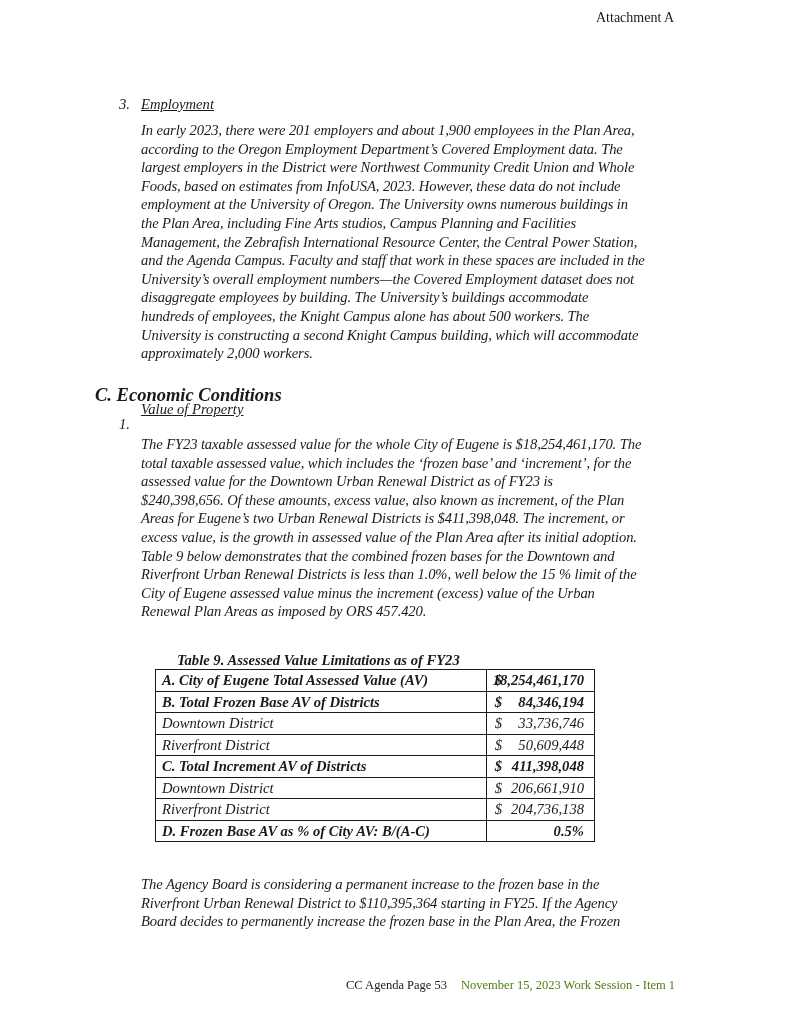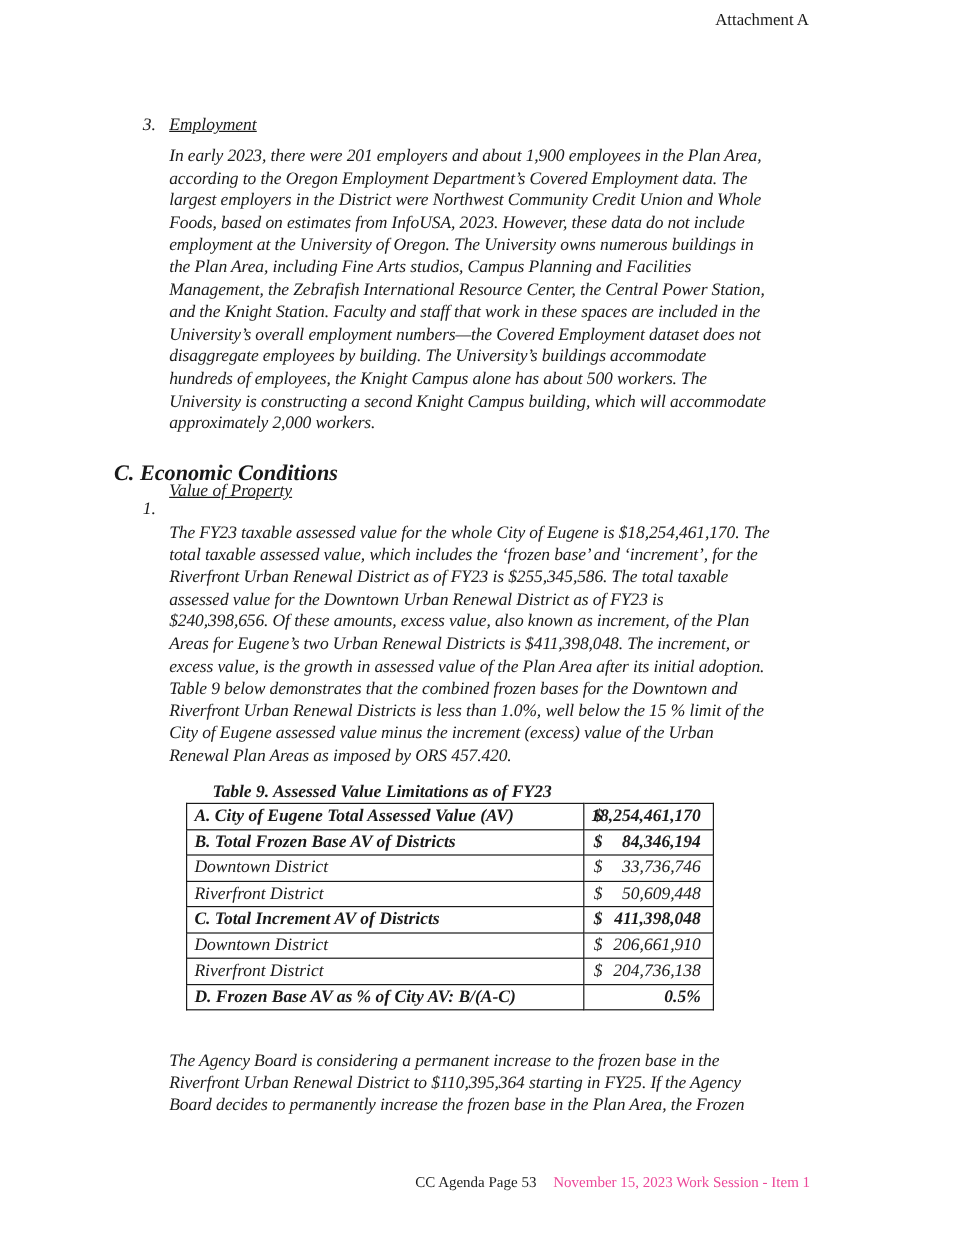--- a/index.html
+++ b/index.html
@@ -46,55 +46,54 @@
   }
   table.av td.label { width: 333px; }
   table.av td.value { position: relative; text-align: right; padding-right: 10px; }
   table.av td.value .cur { position: absolute; left: 8px; }
   table.av tr.bold td { font-weight: bold; }
   .footer {
     top: 978px; left: 346px; font-size: 12.5px;
     font-family: "Liberation Serif", serif;
   }
   .footer .page { color: #1a1a1a; }
-  .footer .session { color: #ec4899; margin-left: 14px; }
+  .footer .session { color: #4d7c0f; margin-left: 14px; }
 </style>
 </head>
 <body>
 
 <div class="abs header-attach">Attachment A</div>
 
 <div class="abs list-num" style="left:119px; top:96px;">3.</div>
 <div class="abs list-num underline" style="left:141px; top:96px;">Employment</div>
 
 <div class="abs body-text para" style="top:121px;">
   <div>In early 2023, there were 201 employers and about 1,900 employees in the Plan Area,</div>
   <div>according to the Oregon Employment Department’s Covered Employment data.  The</div>
   <div>largest employers in the District were Northwest Community Credit Union and Whole</div>
   <div>Foods, based on estimates from InfoUSA, 2023. However, these data do not include</div>
   <div>employment at the University of Oregon. The University owns numerous buildings in</div>
   <div>the Plan Area, including Fine Arts studios, Campus Planning and Facilities</div>
   <div>Management, the Zebrafish International Resource Center, the Central Power Station,</div>
-  <div>and the Knight Station. Faculty and staff that work in these spaces are included in the</div>
+  <div>and the Agenda Campus. Faculty and staff that work in these spaces are included in the</div>
   <div>University’s overall employment numbers—the Covered Employment dataset does not</div>
   <div>disaggregate employees by building. The University’s buildings accommodate</div>
   <div>hundreds of employees, the Knight Campus alone has about 500 workers. The</div>
   <div>University is constructing a second Knight Campus building, which will accommodate</div>
   <div>approximately 2,000 workers.</div>
 </div>
 
 <div class="abs section-heading">C. Economic Conditions</div>
 
 <div class="abs list-num" style="left:119px; top:416px;">1.</div>
 <div class="abs list-num underline" style="left:141px; top:401px;">Value of Property</div>
 
 <div class="abs body-text para" style="top:435px;">
   <div>The FY23 taxable assessed value for the whole City of Eugene is $18,254,461,170. The</div>
   <div>total taxable assessed value, which includes the ‘frozen base’ and ‘increment’, for the</div>
-  <div>Riverfront Urban Renewal District as of FY23 is $255,345,586.  The total taxable</div>
   <div>assessed value for the Downtown Urban Renewal District as of FY23 is</div>
   <div>$240,398,656. Of these amounts, excess value, also known as increment, of the Plan</div>
   <div>Areas for Eugene’s two Urban Renewal Districts is $411,398,048.  The increment, or</div>
   <div>excess value, is the growth in assessed value of the Plan Area after its initial adoption.</div>
   <div>Table 9 below demonstrates that the combined frozen bases for the Downtown and</div>
   <div>Riverfront Urban Renewal Districts is less than 1.0%, well below the 15 % limit of the</div>
   <div>City of Eugene assessed value minus the increment (excess) value of the Urban</div>
   <div>Renewal Plan Areas as imposed by ORS 457.420.</div>
 </div>
 

